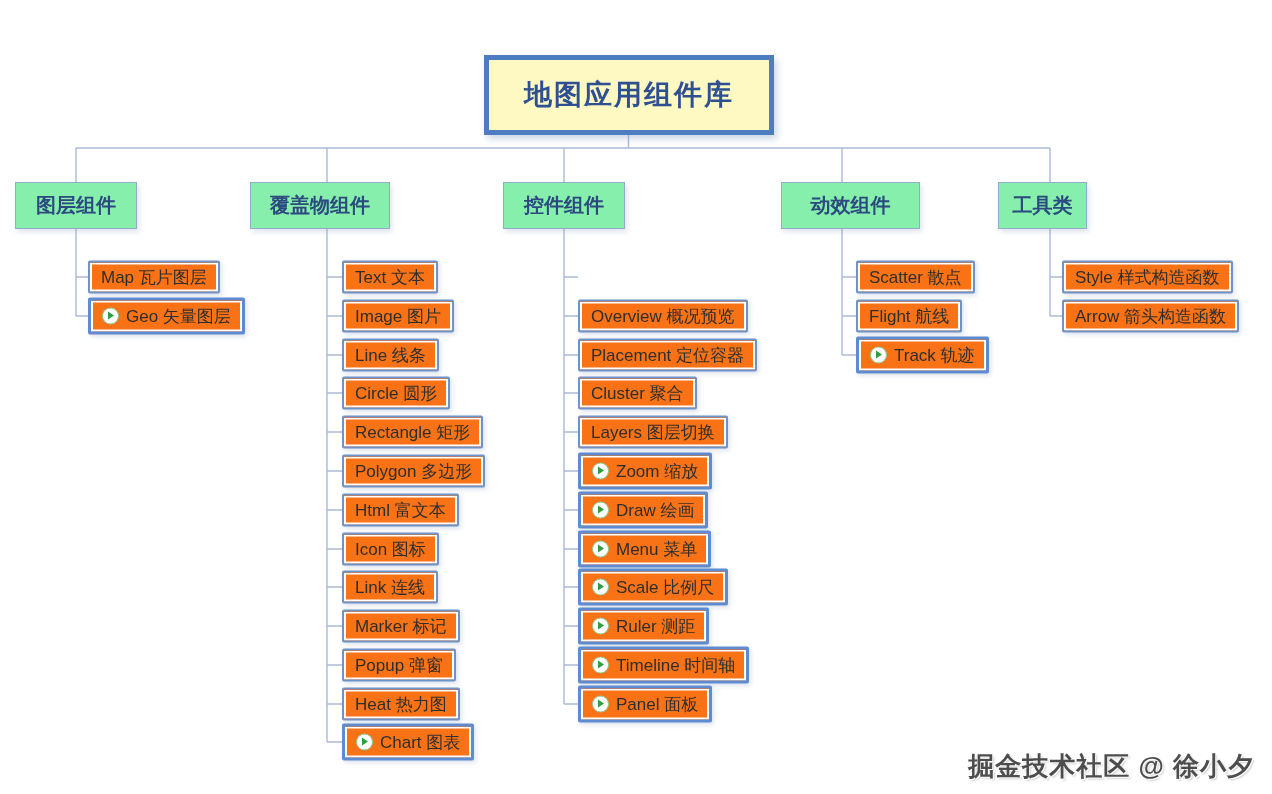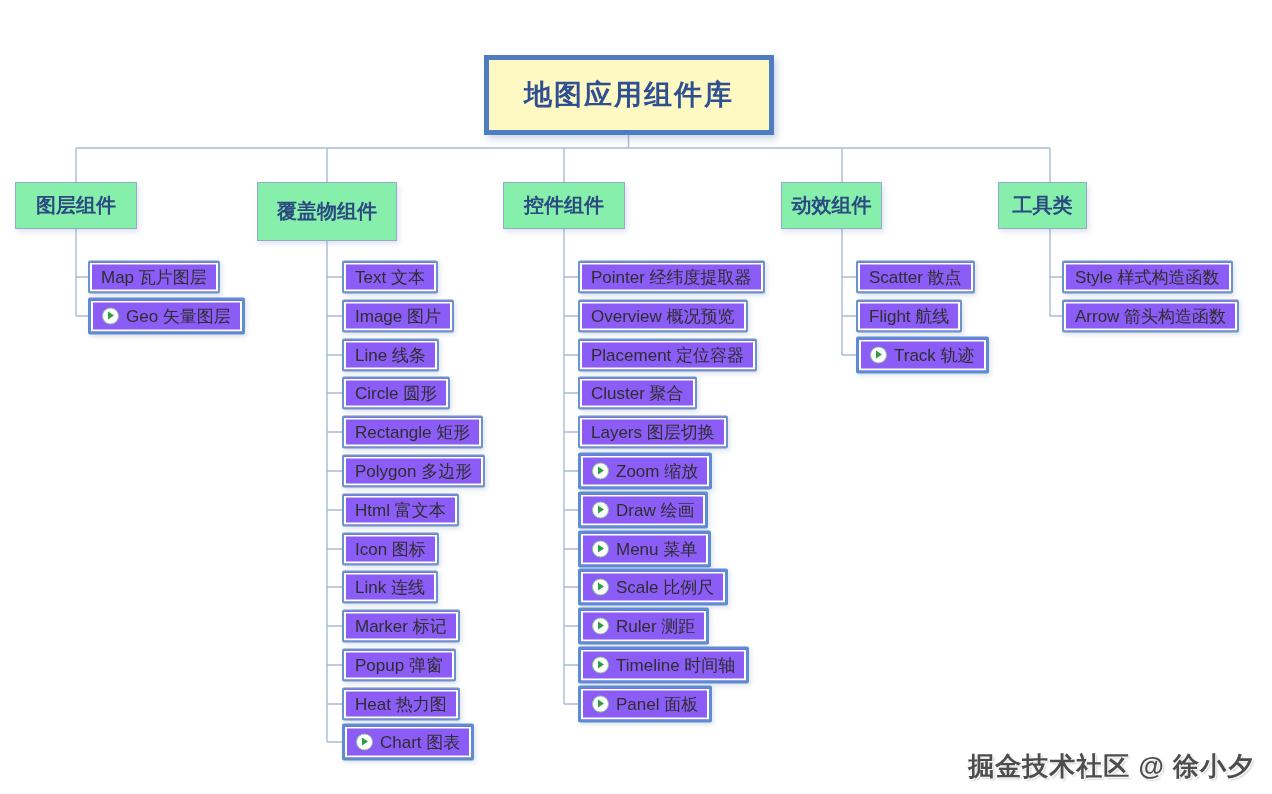--- a/index.html
+++ b/index.html
@@ -16,21 +16,21 @@
     box-shadow:3px 4px 7px rgba(110,140,185,0.35);
   }
   .branch{
     position:absolute;background:#86efac;border:1px solid #93aacc;box-sizing:border-box;
     display:flex;align-items:center;justify-content:center;
     font-size:20px;font-weight:bold;color:#2c4a80;
     box-shadow:2px 3px 5px rgba(130,150,185,0.25);
   }
   .child{
     position:absolute;transform:translateY(-50%);
-    background:#8b5cf6;border:2.5px solid #6d94ca;border-radius:2px;box-sizing:border-box;
+    background:#f97316;border:2.5px solid #6d94ca;border-radius:2px;box-sizing:border-box;
     box-shadow:inset 0 0 0 2px #ffffff,2px 2px 4px rgba(130,150,185,0.25);
     padding:3px 11px;white-space:nowrap;
     display:flex;align-items:center;gap:7px;
     font-size:17px;color:#2e2e2e;
   }
   .child.hl{border-width:3px;border-color:#5e8cd2;padding:4px 11px;}
   .play{
     flex:0 0 auto;width:15px;height:15px;background:#fff;
     border:1.6px solid #8bc98f;border-radius:50%;position:relative;box-sizing:content-box;
   }
@@ -65,23 +65,23 @@
 
       <path d="M842 277 H856 M842 316 H856 M842 355 H856"></path>
 
       <path d="M1050 277 H1062 M1050 316 H1062"></path>
     </g>
   </svg>
 
   <div class="root">地图应用组件库</div>
 
   <div class="branch" style="left:15px;top:182px;width:122px;height:47px;">图层组件</div>
-  <div class="branch" style="left:257px;top:182px;width:140px;height:59px;">覆盖物组件</div>
+  <div class="branch" style="left:250px;top:182px;width:140px;height:47px;">覆盖物组件</div>
   <div class="branch" style="left:503px;top:182px;width:122px;height:47px;">控件组件</div>
-  <div class="branch" style="left:781px;top:182px;width:101px;height:47px;">动效组件</div>
+  <div class="branch" style="left:781px;top:182px;width:139px;height:47px;">动效组件</div>
   <div class="branch" style="left:998px;top:182px;width:89px;height:47px;">工具类</div>
 
   <div class="child" style="left:88px;top:277px;">
       <span>Map 瓦片图层</span>
     </div>
   <div class="child hl" style="left:88px;top:316px;">
       <span class="play"></span>
       <span>Geo 矢量图层</span>
     </div>
 
@@ -119,23 +119,20 @@
       <span>Popup 弹窗</span>
     </div>
   <div class="child" style="left:342px;top:704px;">
       <span>Heat 热力图</span>
     </div>
   <div class="child hl" style="left:342px;top:742px;">
       <span class="play"></span>
       <span>Chart 图表</span>
     </div>
 
-  <div class="child" style="left:578px;top:277px;">
-      <span>Pointer 经纬度提取器</span>
-    </div>
   <div class="child" style="left:578px;top:316px;">
       <span>Overview 概况预览</span>
     </div>
   <div class="child" style="left:578px;top:355px;">
       <span>Placement 定位容器</span>
     </div>
   <div class="child" style="left:578px;top:393px;">
       <span>Cluster 聚合</span>
     </div>
   <div class="child" style="left:578px;top:432px;">

